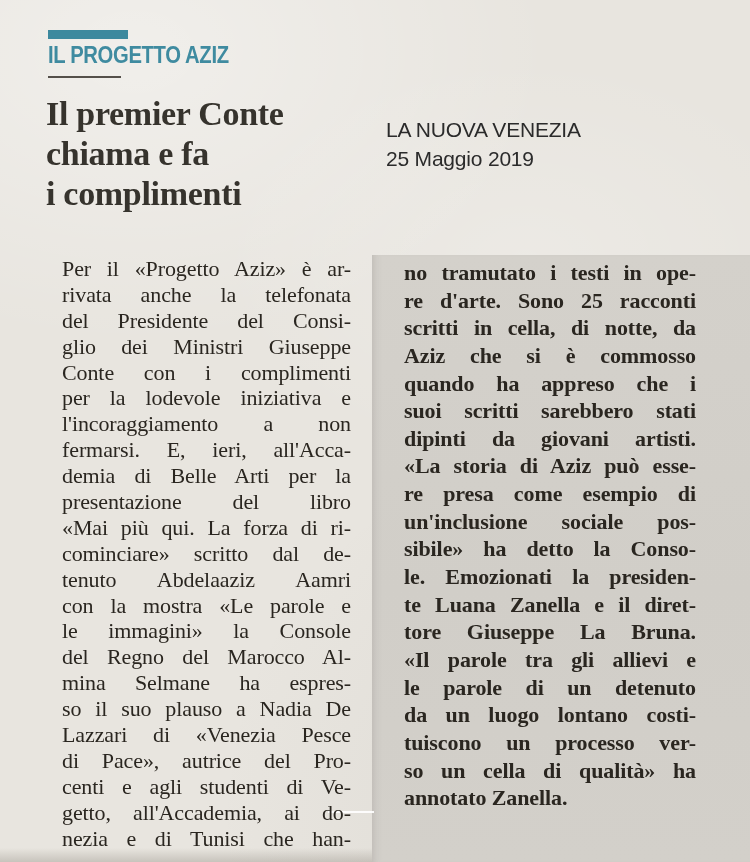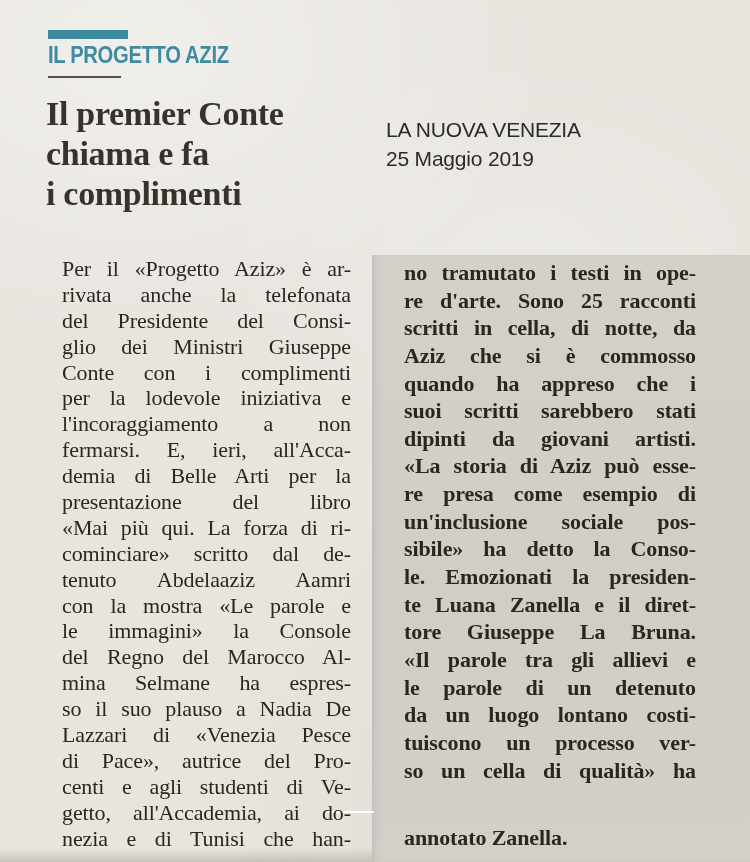--- a/index.html
+++ b/index.html
@@ -82,21 +82,21 @@
   .body-col .line {
     text-align: justify;
     text-align-last: justify;
     overflow: hidden;
     white-space: nowrap;
   }
   .col-left { left: 44px; top: 256px; width: 289px; margin-left: 18px; }
   .col-left .line { height: 25.9px; line-height: 25.9px; }
   .col-right { left: 404px; top: 259px; width: 292px; font-weight: bold; }
   .col-right .line { height: 27.65px; line-height: 27.65px; }
-  .col-right .line:last-child { text-align-last: left; margin-top: 40px; }
+  .col-right .line:last-child { text-align-last: left; }
 </style>
 </head>
 <body>
 
 <div class="abs scan-shade"></div>
 
 <div class="abs bottom-shadow"></div>
 
 <div class="abs scratch"></div>
 

